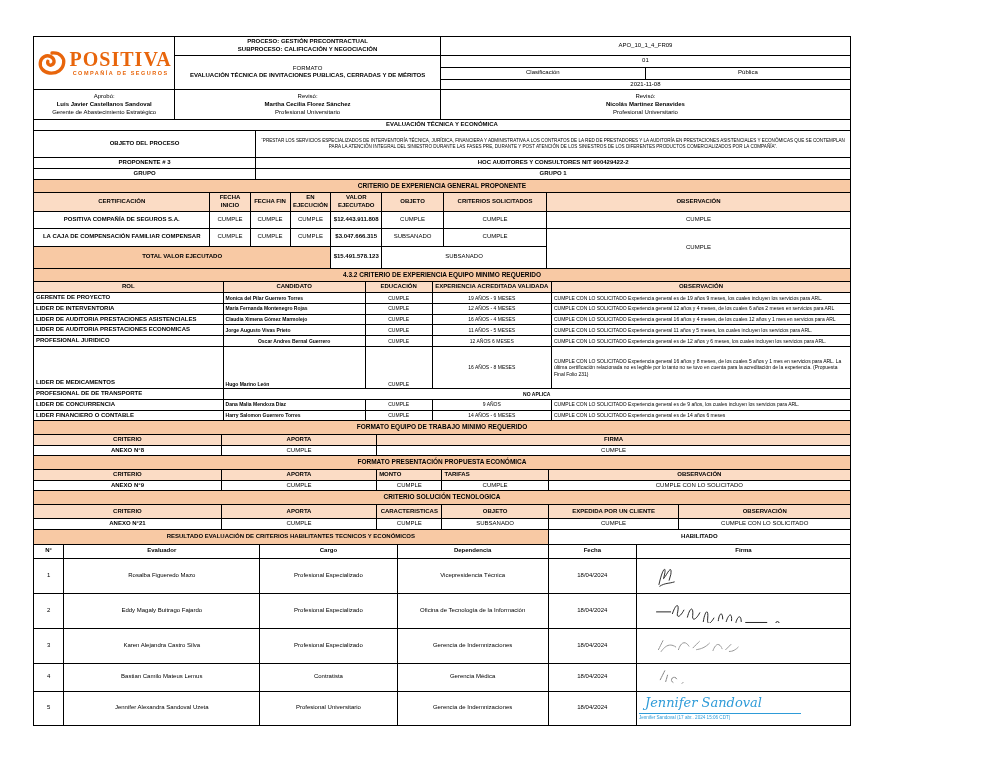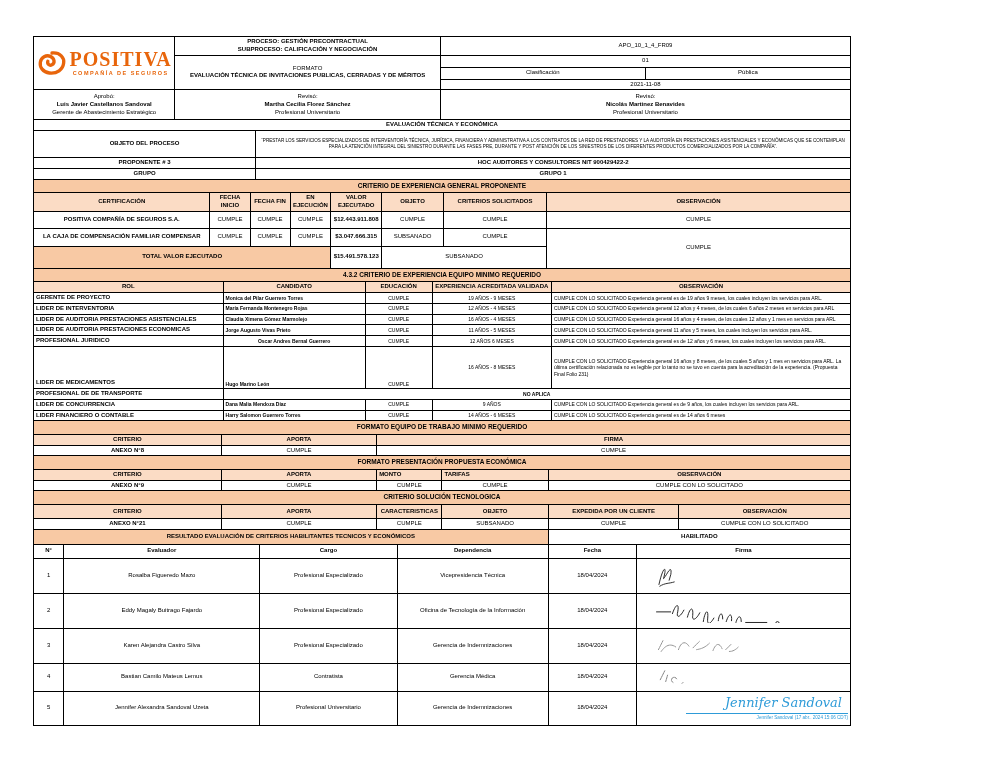--- a/index.html
+++ b/index.html
@@ -19,21 +19,21 @@
   .vb{vertical-align:bottom;}
   
   .hdr td{font-size:6px;}
   .logo-cell{vertical-align:middle;}
   .logo-wrap{display:flex;align-items:center;justify-content:center;gap:3px;}
   .brand-name{font-family:"Liberation Serif",serif;font-weight:bold;font-size:20px;
               color:#E8650B;letter-spacing:1px;line-height:1;}
   .brand-tag{font-size:5.5px;color:#E8650B;letter-spacing:1.5px;font-weight:bold;margin-top:1px;}
   
   .sigbox{display:flex;align-items:center;justify-content:flex-start;padding-left:14px;height:100%;}
-  .sig5wrap{text-align:right;}
+  .sig5wrap{text-align:left;}
   .sig5-name{display:inline-block;min-width:150px;border-bottom:1.5px solid #2E9BD8;
              font-family:"DejaVu Serif",serif;font-style:italic;font-size:13px;color:#2E9BD8;
              padding:0 6px 1px 6px;}
   .sig5-stamp{font-size:4.6px;color:#2E9BD8;margin-top:1px;}
 </style>
 </head>
 <body>
 
 <div class="page">
   <div class="doc">

